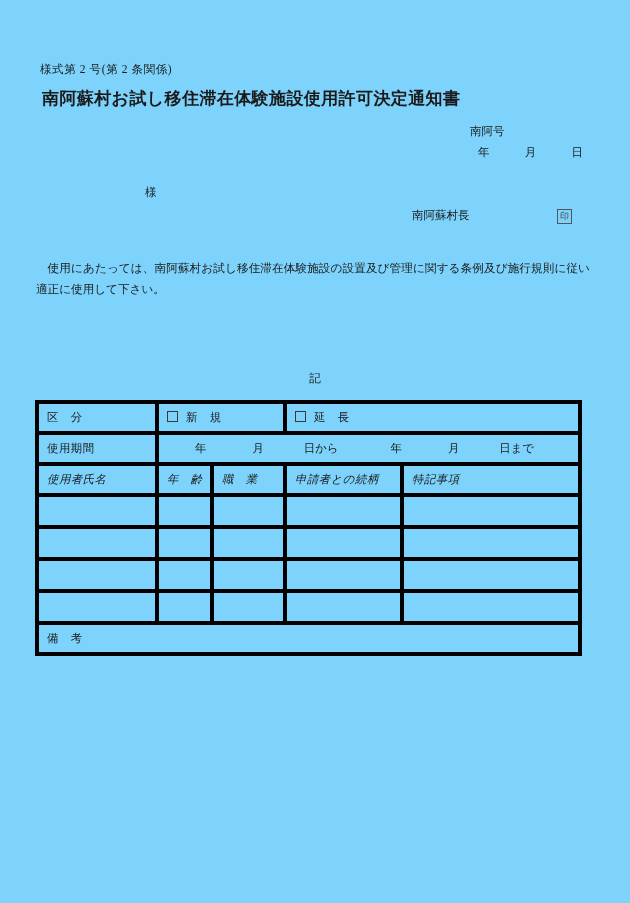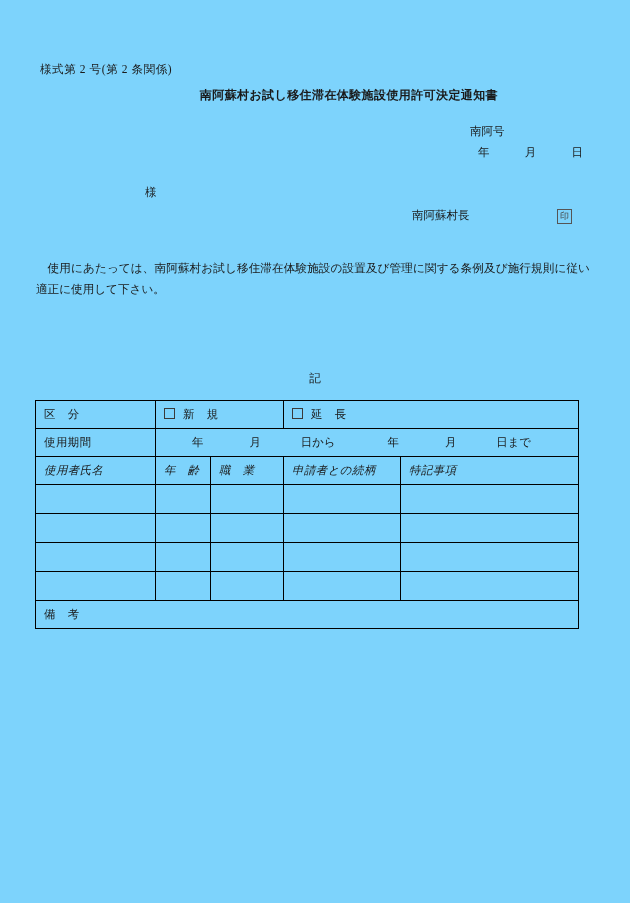--- a/index.html
+++ b/index.html
@@ -24,24 +24,24 @@
     top: 62px;
     font-size: 11.5px;
     letter-spacing: 0.6px;
     white-space: nowrap;
   }
   .doc-title {
     position: absolute;
     left: 0;
     top: 87px;
     width: 498px;
-    text-align: right;
+    text-align: left;
     padding-left: 42px;
     box-sizing: border-box;
-    font-size: 12px;
+    font-size: 17px;
     font-weight: bold;
     letter-spacing: 0.4px;
     white-space: nowrap;
   }
 
   .doc-number {
     position: absolute;
     left: 470px;
     top: 124px;
     width: 110px;
@@ -119,21 +119,21 @@
   .form-table {
     position: absolute;
     left: 35px;
     top: 400px;
     width: 543px;
     border-collapse: collapse;
     font-size: 11.4px;
     table-layout: fixed;
   }
   .form-table td {
-    border: 1px solid #000000;
+    border: 4px solid #000000;
     padding: 0 8px;
     height: 27px;
     vertical-align: middle;
     white-space: nowrap;
     overflow: hidden;
   }
   .lbl { letter-spacing: 0.5px; }
   .chk-cell { letter-spacing: 0.5px; }
   .chk {
     display: inline-block;

